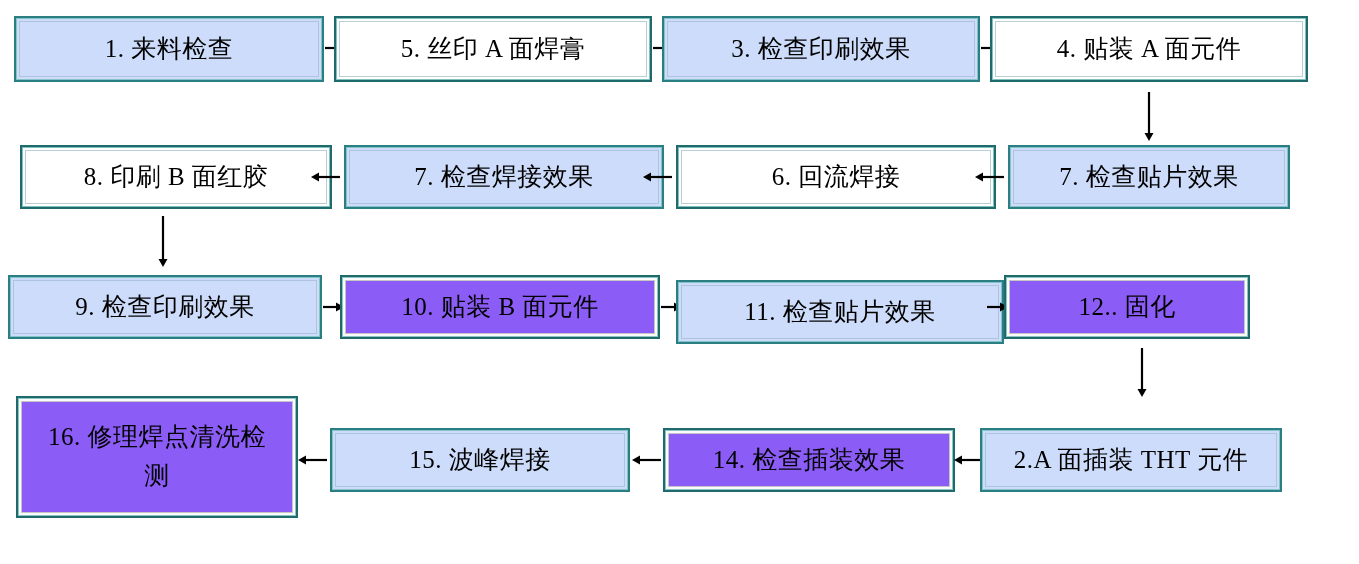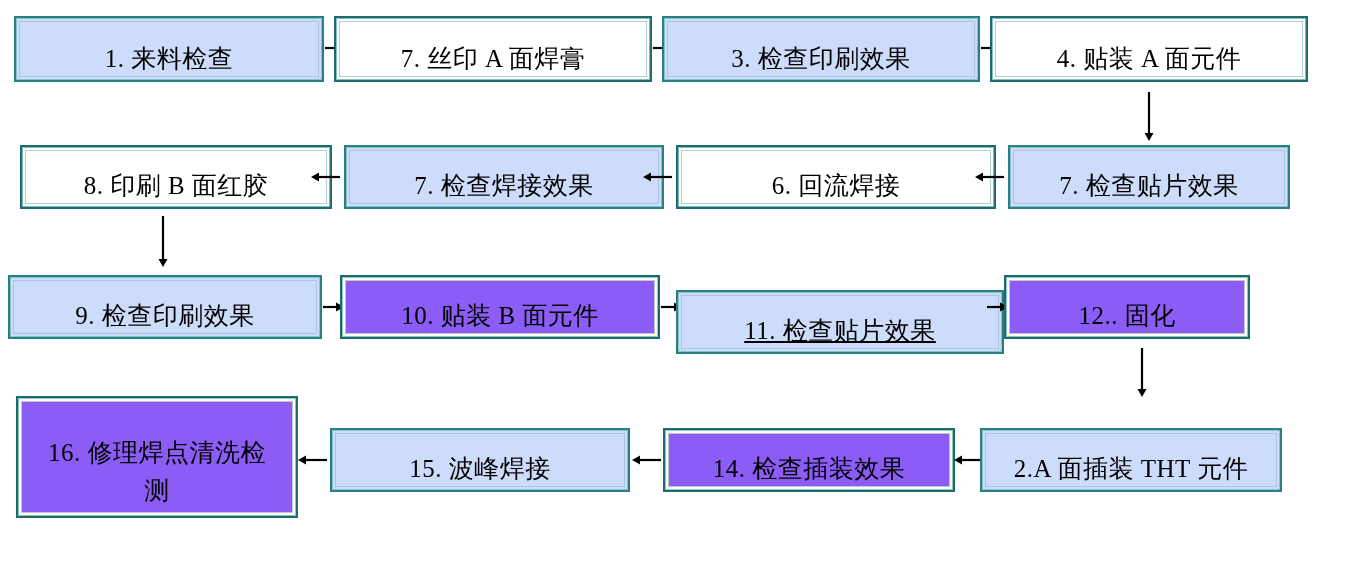--- a/index.html
+++ b/index.html
@@ -22,21 +22,21 @@
     top: 0;
     width: 1359px;
     height: 564px;
   }
 
   
   .node {
     position: absolute;
     box-sizing: border-box;
     display: flex;
-    align-items: flex-end;
+    align-items: center;
     justify-content: center;
     text-align: center;
     
     border: 2px solid #1f6b6b;
     background: #ffffff;
     box-shadow:
       inset 0 0 0 1px #7fc0c0,
       inset 0 0 0 3px #ffffff,
       inset 0 0 0 4px #b9cfd4;
     font-size: 25px;
@@ -91,21 +91,21 @@
   </div>
 
   <div class="conn" style="left:325px; top:40px; width:20px; height:16px;">
     <svg width="20" height="16" viewBox="0 0 20 16">
       <line x1="0" y1="8" x2="13" y2="8" stroke-width="2.2"></line>
       <polygon points="12,3.5 19,8 12,12.5"></polygon>
     </svg>
   </div>
 
   <div class="node" style="left:334px; top:16px; width:318px; height:66px;">
-    <span class="label">7.   丝印 A 面焊膏</span>
+    <span class="label">5.   丝印 A 面焊膏</span>
   </div>
 
   <div class="conn" style="left:653px; top:40px; width:20px; height:16px;">
     <svg width="20" height="16" viewBox="0 0 20 16">
       <line x1="0" y1="8" x2="13" y2="8" stroke-width="2.2"></line>
       <polygon points="12,3.5 19,8 12,12.5"></polygon>
     </svg>
   </div>
 
   <div class="node filled" style="left:662px; top:16px; width:318px; height:66px;">
@@ -189,21 +189,21 @@
     <span class="label">10.   贴装 B 面元件</span>
   </div>
 
   <div class="conn" style="left:661px; top:299px; width:22px; height:16px;">
     <svg width="22" height="16" viewBox="0 0 22 16">
       <line x1="0" y1="8" x2="14" y2="8" stroke-width="2.2"></line>
       <polygon points="13,3.5 21,8 13,12.5"></polygon>
     </svg>
   </div>
 
-  <div class="node filled" style="left:676px; top:290px; width:328px; height:64px;text-decoration:underline;">
+  <div class="node filled" style="left:676px; top:280px; width:328px; height:64px;">
     <span class="label">11. 检查贴片效果</span>
   </div>
 
   <div class="conn" style="left:987px; top:299px; width:22px; height:16px;">
     <svg width="22" height="16" viewBox="0 0 22 16">
       <line x1="0" y1="8" x2="14" y2="8" stroke-width="2.2"></line>
       <polygon points="13,3.5 21,8 13,12.5"></polygon>
     </svg>
   </div>
 

